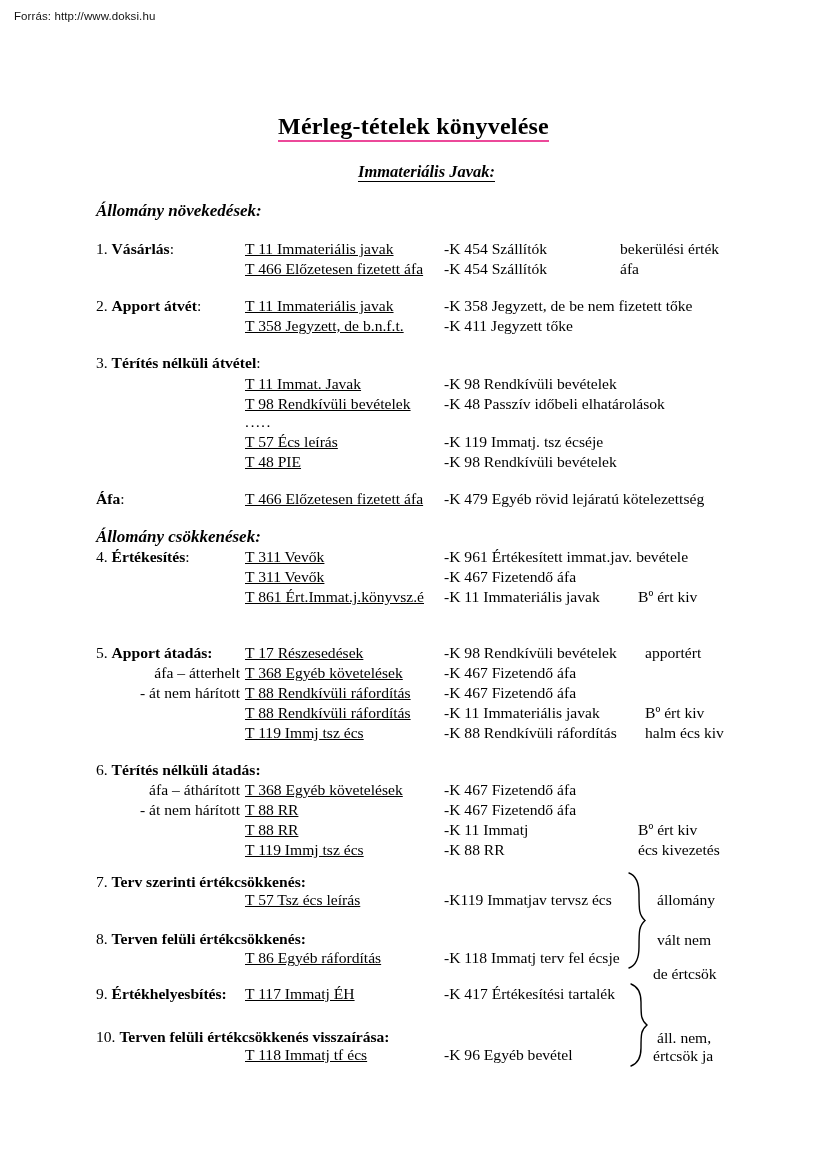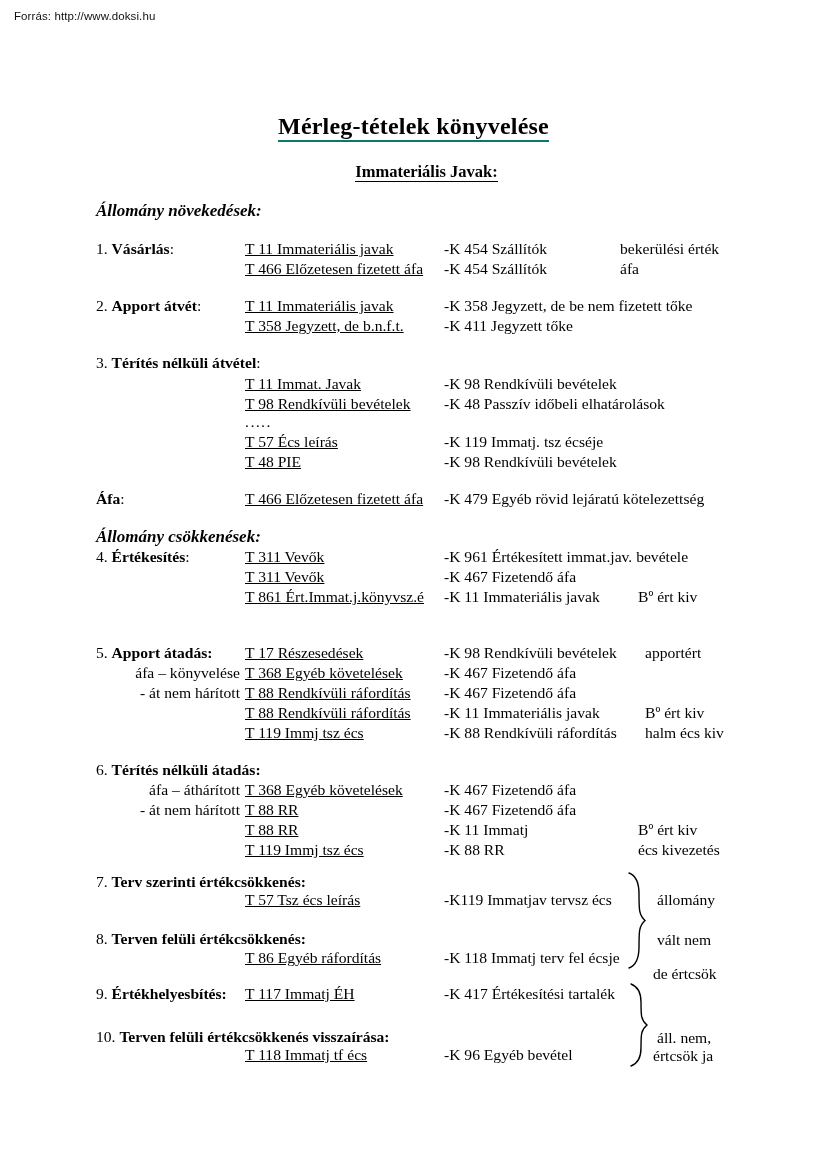--- a/index.html
+++ b/index.html
@@ -39,31 +39,32 @@
     position: absolute;
     left: 0;
     right: 0;
     top: 113px;
     text-align: center;
     font-size: 24px;
     font-weight: bold;
     letter-spacing: 0.2px;
   }
   .doc-title span {
-    border-bottom: 2px solid #0f766e;
+    border-bottom: 2px solid #ec4899;
     padding-bottom: 1px;
   }
   .doc-subtitle {
     position: absolute;
     left: 0;
     right: 0;
     top: 162px;
     text-align: center;
     font-size: 16.5px;
     font-weight: bold;
+    font-style: italic;
     margin-left: 26px;
   }
   .doc-subtitle span {
     border-bottom: 1.6px solid #000;
     padding-bottom: 0px;
   }
 
   
   .group-heading {
     position: absolute;
@@ -221,21 +222,21 @@
     <div class="c-note" style="left:638px">Bº ért kiv</div>
   </div>
 
   <div class="row" style="top:644px">
     <div class="c-label"><span>5. </span><b>Apport átadás:</b></div>
     <div class="c-debit">T 17 Részesedések</div>
     <div class="c-credit">-K 98 Rendkívüli bevételek</div>
     <div class="c-note" style="left:645px">apportért</div>
   </div>
   <div class="row" style="top:664px">
-    <div class="c-label right">áfa – könyvelése</div>
+    <div class="c-label right">áfa – átterhelt</div>
     <div class="c-debit">T 368 Egyéb követelések</div>
     <div class="c-credit">-K 467 Fizetendő áfa</div>
   </div>
   <div class="row" style="top:684px">
     <div class="c-label right">- át nem hárított</div>
     <div class="c-debit">T 88 Rendkívüli ráfordítás</div>
     <div class="c-credit">-K 467 Fizetendő áfa</div>
   </div>
   <div class="row" style="top:704px">
     <div class="c-debit">T 88 Rendkívüli ráfordítás</div>

